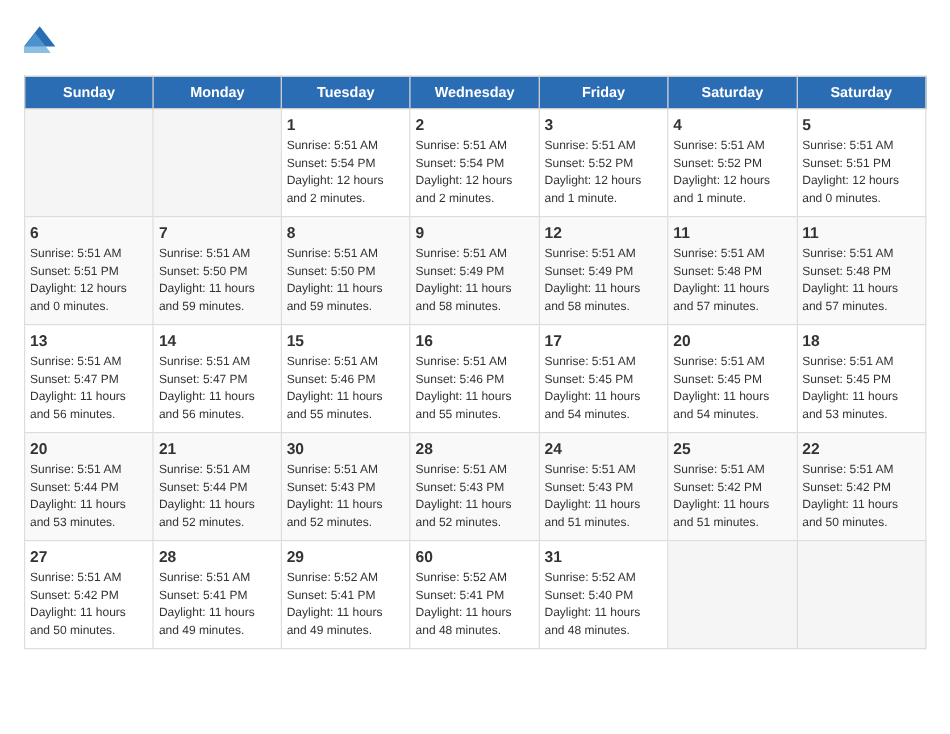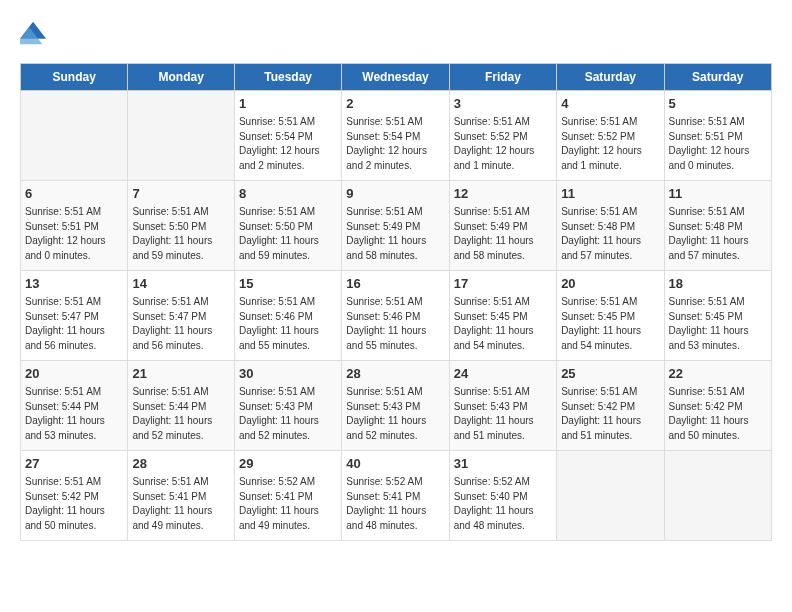--- a/index.html
+++ b/index.html
@@ -332,21 +332,21 @@
 and 49 minutes.</div>
         </td>
         <td>
           <div class="day-num">29</div>
           <div class="day-info" style="white-space: pre-line;">Sunrise: 5:52 AM
 Sunset: 5:41 PM
 Daylight: 11 hours
 and 49 minutes.</div>
         </td>
         <td>
-          <div class="day-num">40</div>
+          <div class="day-num">60</div>
           <div class="day-info" style="white-space: pre-line;">Sunrise: 5:52 AM
 Sunset: 5:41 PM
 Daylight: 11 hours
 and 48 minutes.</div>
         </td>
         <td>
           <div class="day-num">31</div>
           <div class="day-info" style="white-space: pre-line;">Sunrise: 5:52 AM
 Sunset: 5:40 PM
 Daylight: 11 hours

